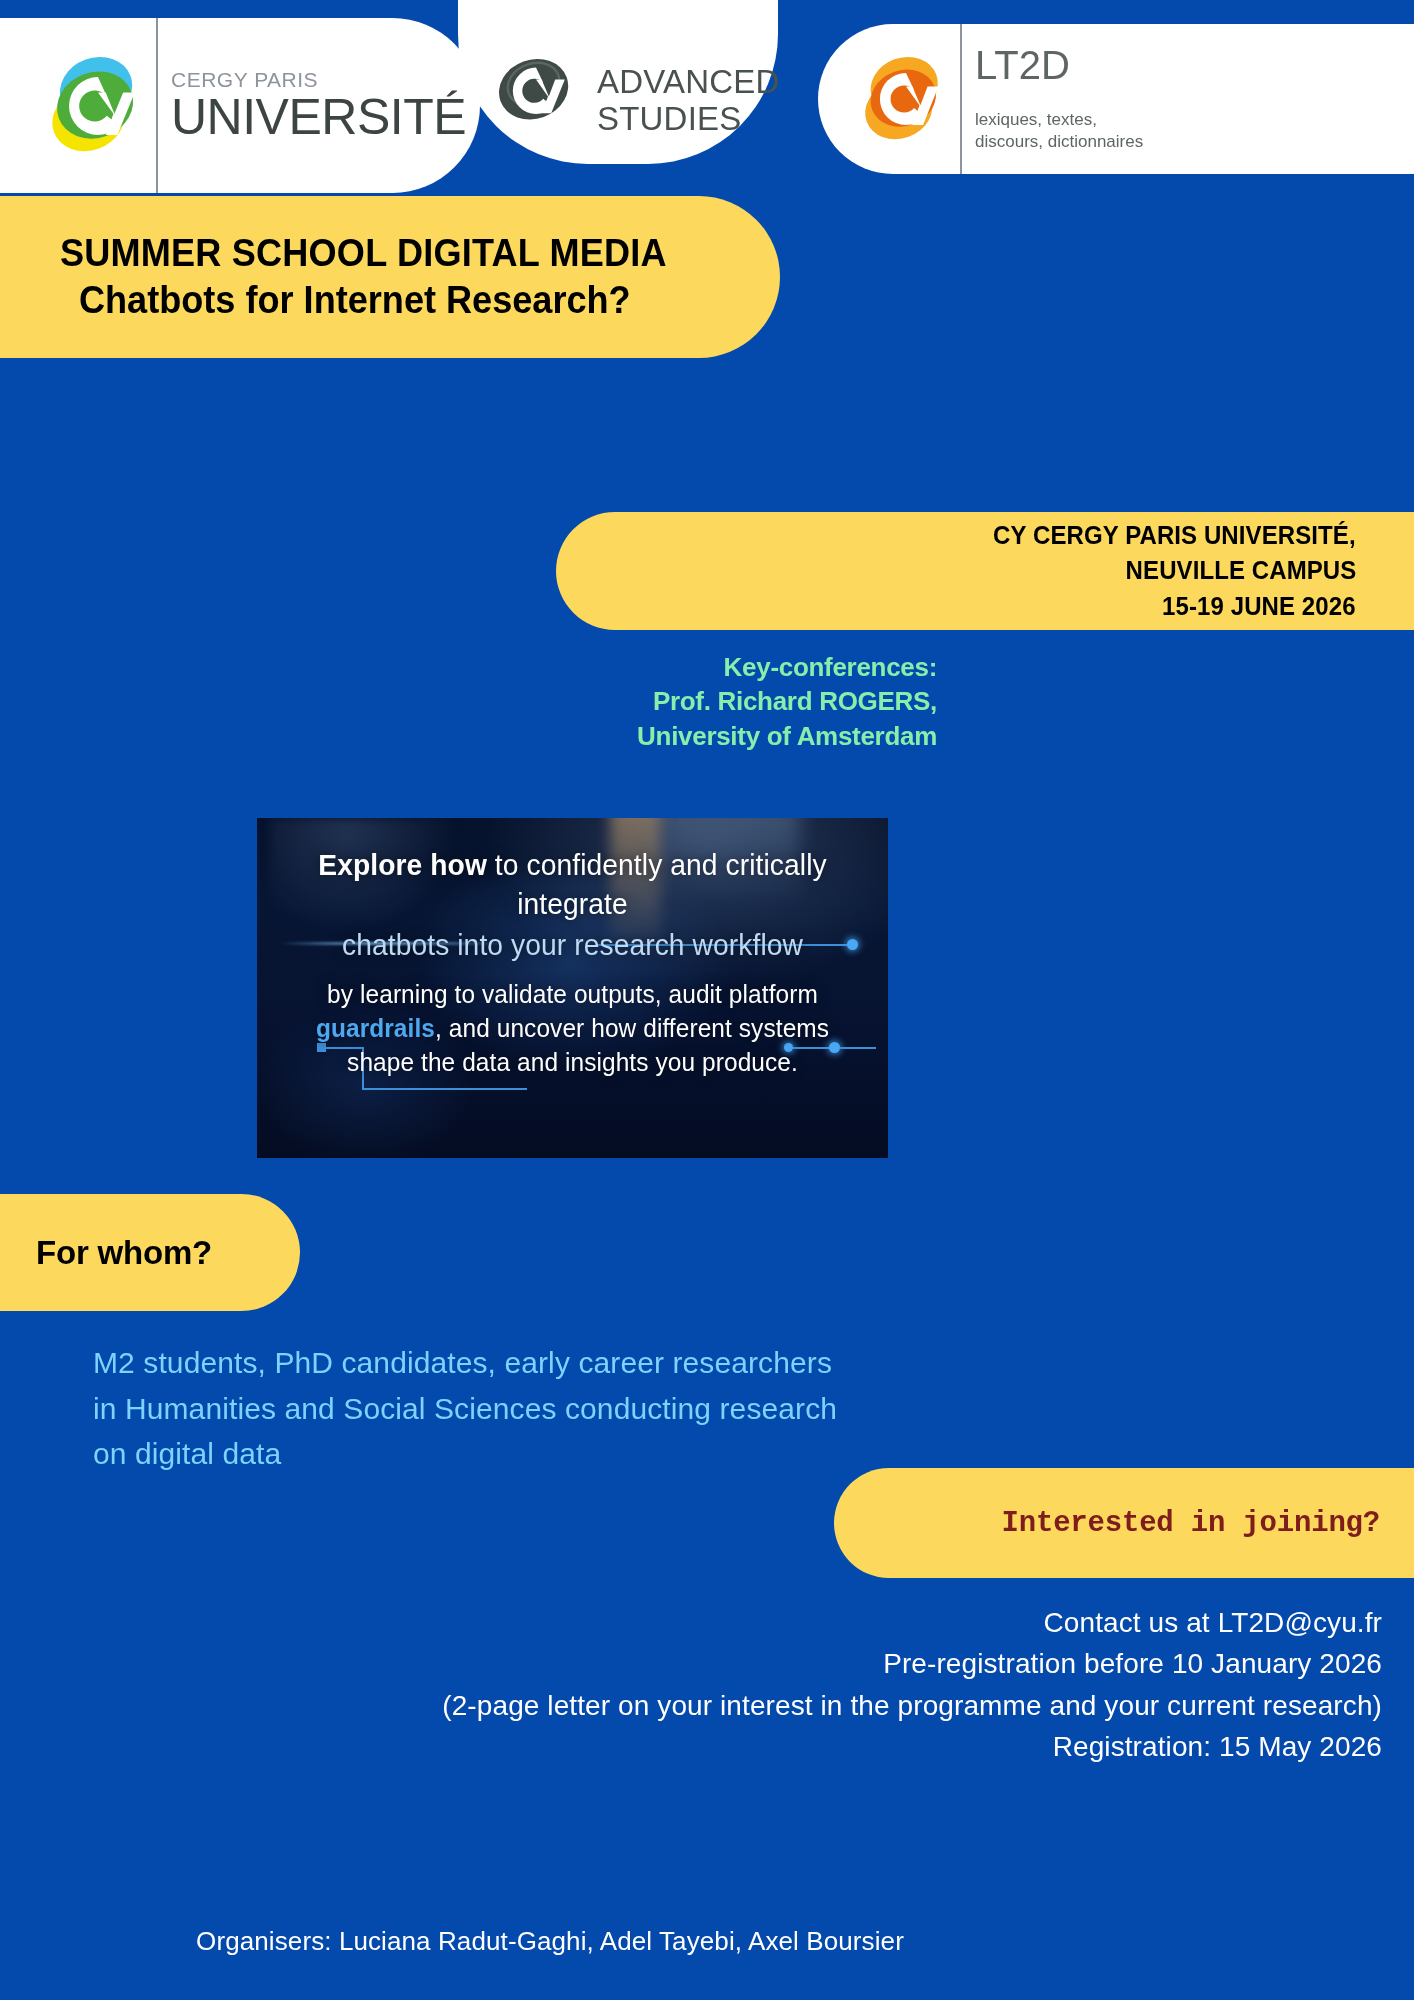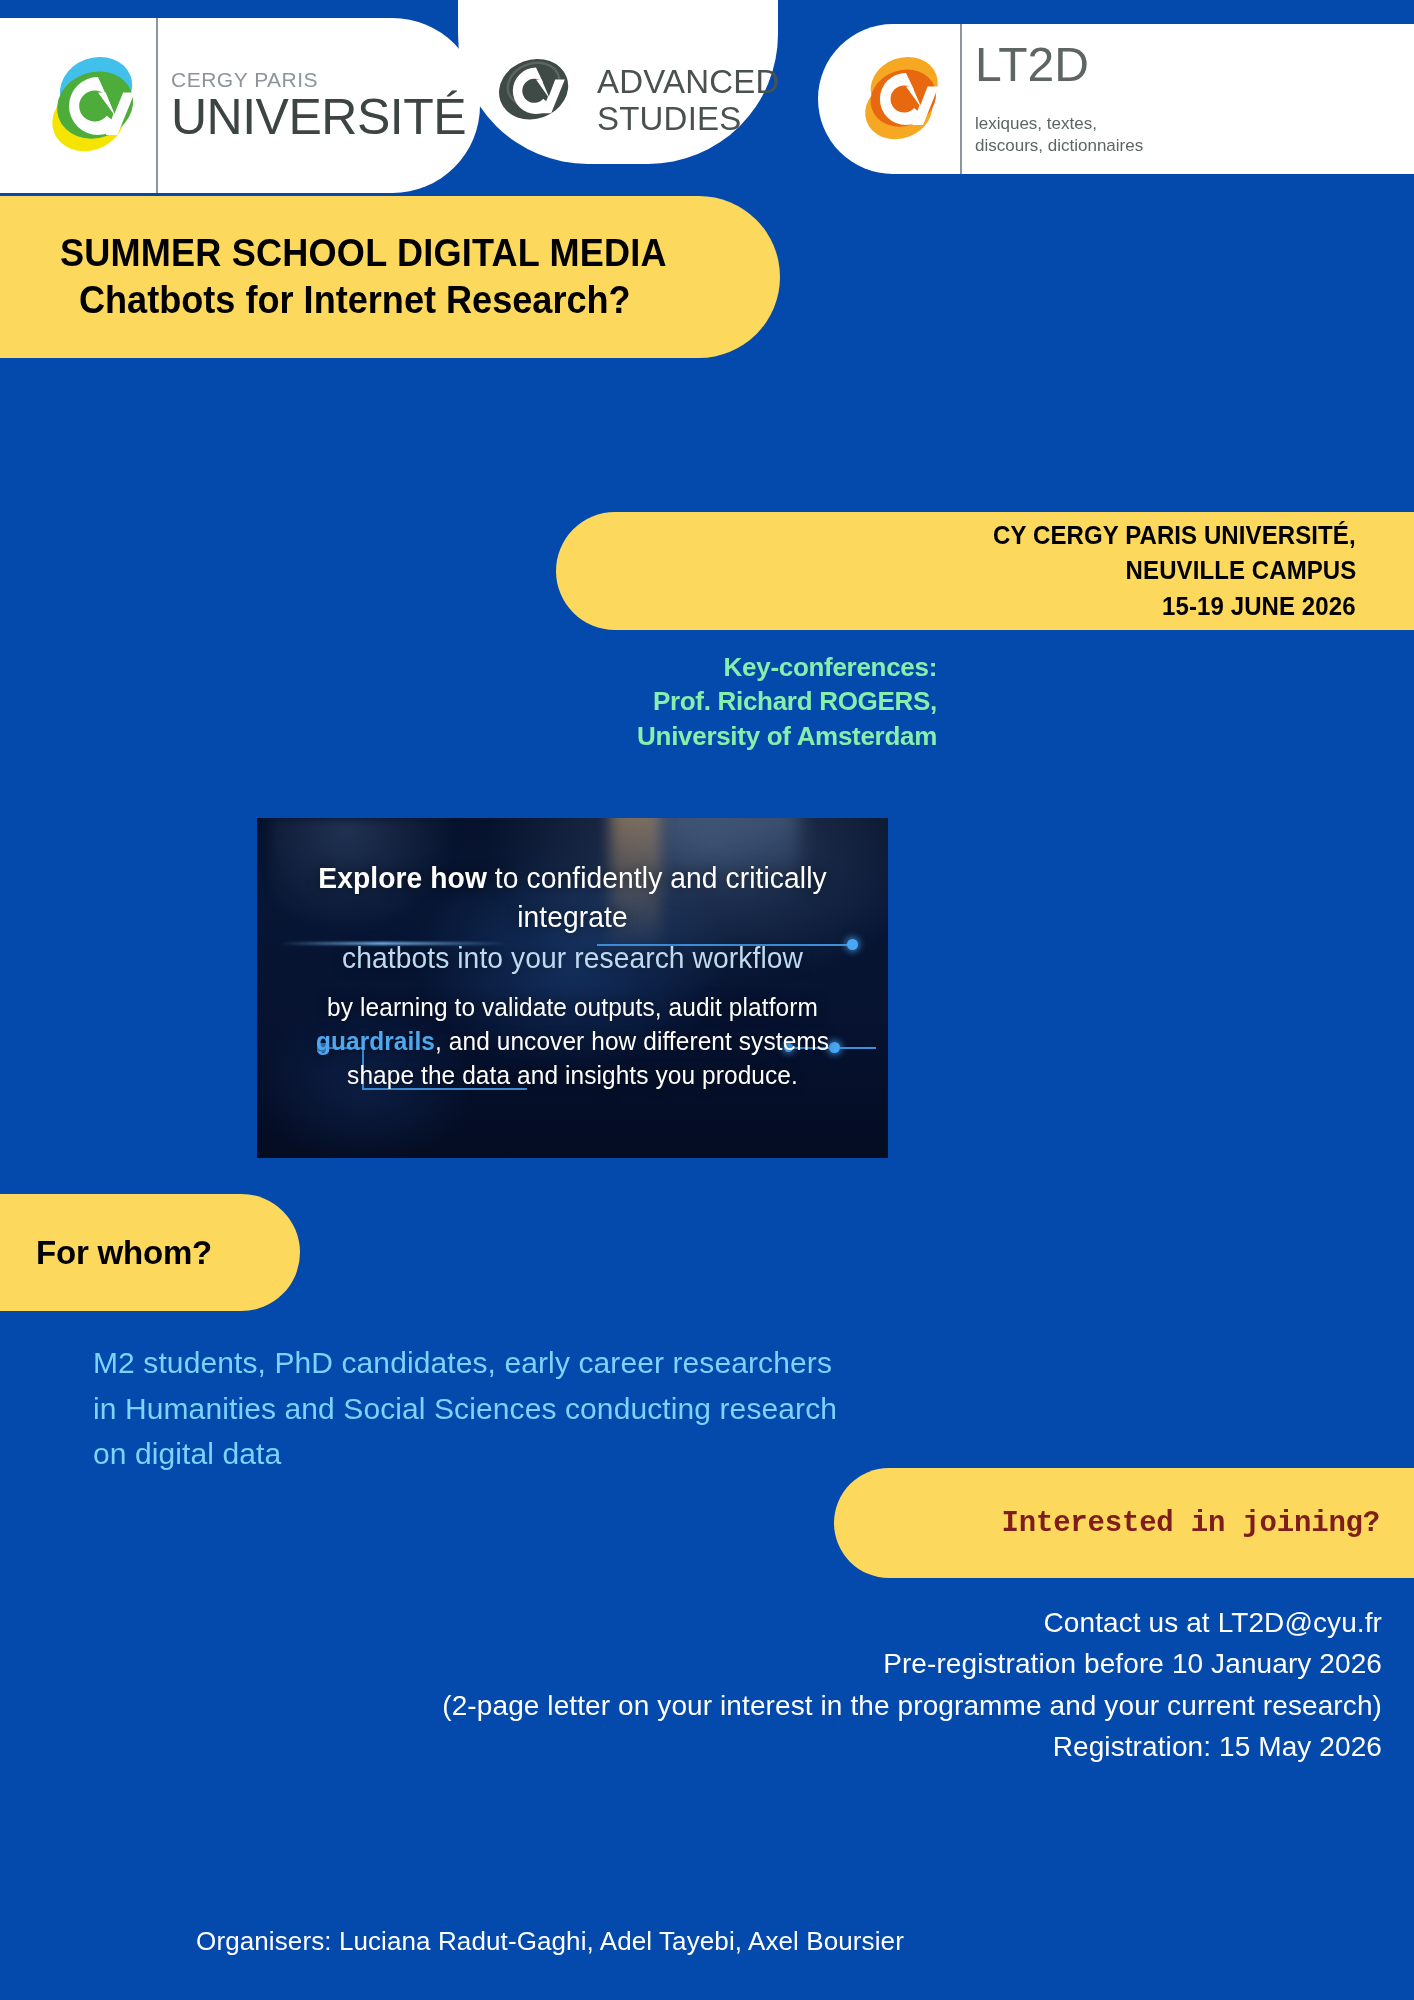--- a/index.html
+++ b/index.html
@@ -83,21 +83,21 @@
     color: #3c4543;
     line-height: 1;
   }
   .lt-adv {
     font-size: 33px;
     color: #4a524f;
     line-height: 1.12;
     letter-spacing: 0.2px;
   }
   .lt-lt2d {
-    font-size: 48px;
+    font-size: 40px;
     color: #5d6663;
     line-height: 1;
     margin-bottom: 24px;
   }
   .lt-sub {
     font-size: 17px;
     color: #5d6663;
     line-height: 1.28;
   }
 
@@ -234,21 +234,21 @@
   .banner-glow-c {
     position: absolute;
     left: 2%; top: 0%;
     width: 30%; height: 34%;
     background: radial-gradient(ellipse at 40% 10%, rgba(110,140,185,0.26), rgba(10,20,45,0) 70%);
     filter: blur(5px);
   }
   .banner-text {
     position: relative;
     z-index: 3;
-    padding-top: 40px;
+    padding-top: 27px;
     text-align: center;
     font-family: "Liberation Sans Narrow", "Liberation Sans", sans-serif;
   }
   .bl {
     line-height: 1.30;
     color: #ffffff;
     font-size: 29px;
     letter-spacing: 0.1px;
     text-shadow: 0 0 12px rgba(0,0,0,0.6);
     transform: scaleX(0.94);

